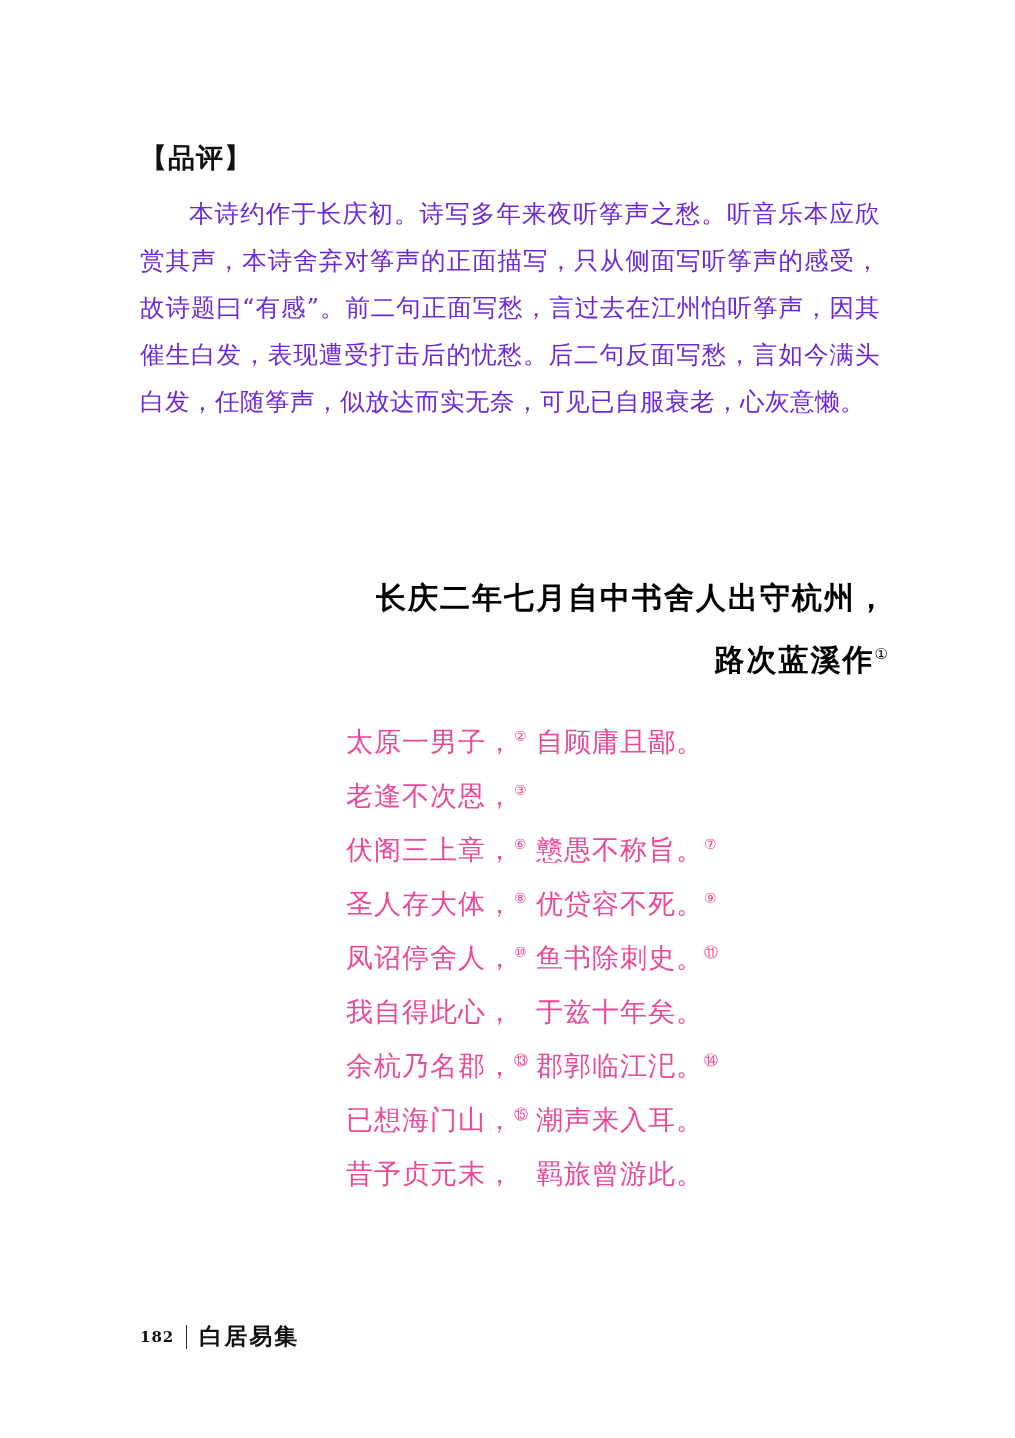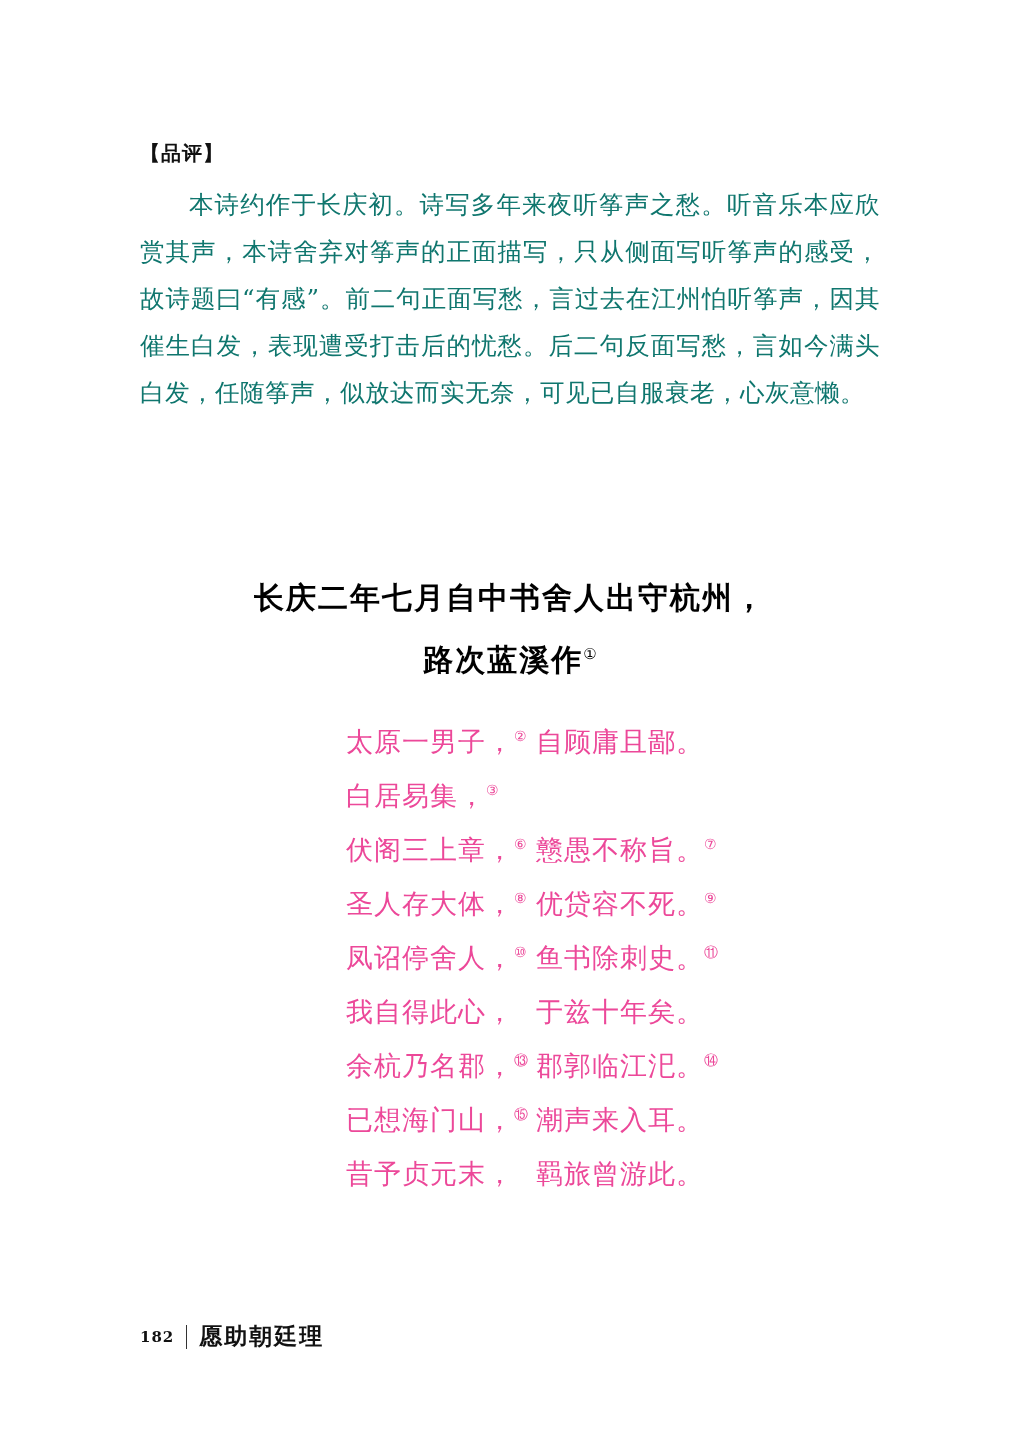--- a/index.html
+++ b/index.html
@@ -24,44 +24,44 @@
 
   
   .commentary {
     position: absolute;
     left: 140px;
     top: 140px;
     width: 740px;
   }
   .commentary-heading {
     font-family: "DejaVu Serif", "Liberation Serif", serif;
-    font-size: 20px;
+    font-size: 27px;
     font-weight: bold;
     letter-spacing: 1px;
     color: #111;
     margin-bottom: 14px;
   }
   .commentary-body {
     font-family: "DejaVu Serif", "Liberation Serif", serif;
     font-size: 24.5px;
     line-height: 47px;
     text-align: justify;
     text-justify: inter-ideograph;
-    color: #0f766e;
+    color: #6d28d9;
     text-indent: 2em;
     letter-spacing: 0.5px;
   }
 
   
   .poem-title {
     position: absolute;
-    left: 140px;
+    left: 148px;
     top: 570px;
     width: 740px;
-    text-align: center;
+    text-align: right;
     font-family: Liberation Serif, serif;
     font-weight: bold;
     font-size: 30px;
     line-height: 56px;
     letter-spacing: 2px;
     color: #000;
   }
   .poem-title .line1 { display: block; }
   .poem-title .line2 { display: block; }
   .sup {
@@ -145,21 +145,21 @@
   </div>
 
   <div class="poem-body">
 
     <div class="poem-line">
       <span class="hemi-a"><span>太原一男子，</span><span class="note">②</span></span>
       <span class="hemi-b"><span>自顾庸且鄙。</span><span class="note"></span></span>
     </div>
 
     <div class="poem-line">
-      <span class="hemi-a"><span>白居易集，</span><span class="note">③</span></span>
+      <span class="hemi-a"><span>老逢不次恩，</span><span class="note">③</span></span>
     </div>
 
     <div class="poem-line">
     </div>
 
     <div class="poem-line">
       <span class="hemi-a"><span>伏阁三上章，</span><span class="note">⑥</span></span>
       <span class="hemi-b"><span>戆愚不称旨。</span><span class="note">⑦</span></span>
     </div>
 
@@ -192,16 +192,16 @@
     <div class="poem-line">
       <span class="hemi-a"><span>昔予贞元末，</span><span class="note"></span></span>
       <span class="hemi-b"><span>羁旅曾游此。</span><span class="note"></span></span>
     </div>
 
   </div>
 
   <div class="footer">
     <span class="folio-num">182</span>
     <span class="folio-rule"></span>
-    <span class="folio-title">愿助朝廷理</span>
+    <span class="folio-title">白居易集</span>
   </div>
 
 </div>
 
 </body></html>

